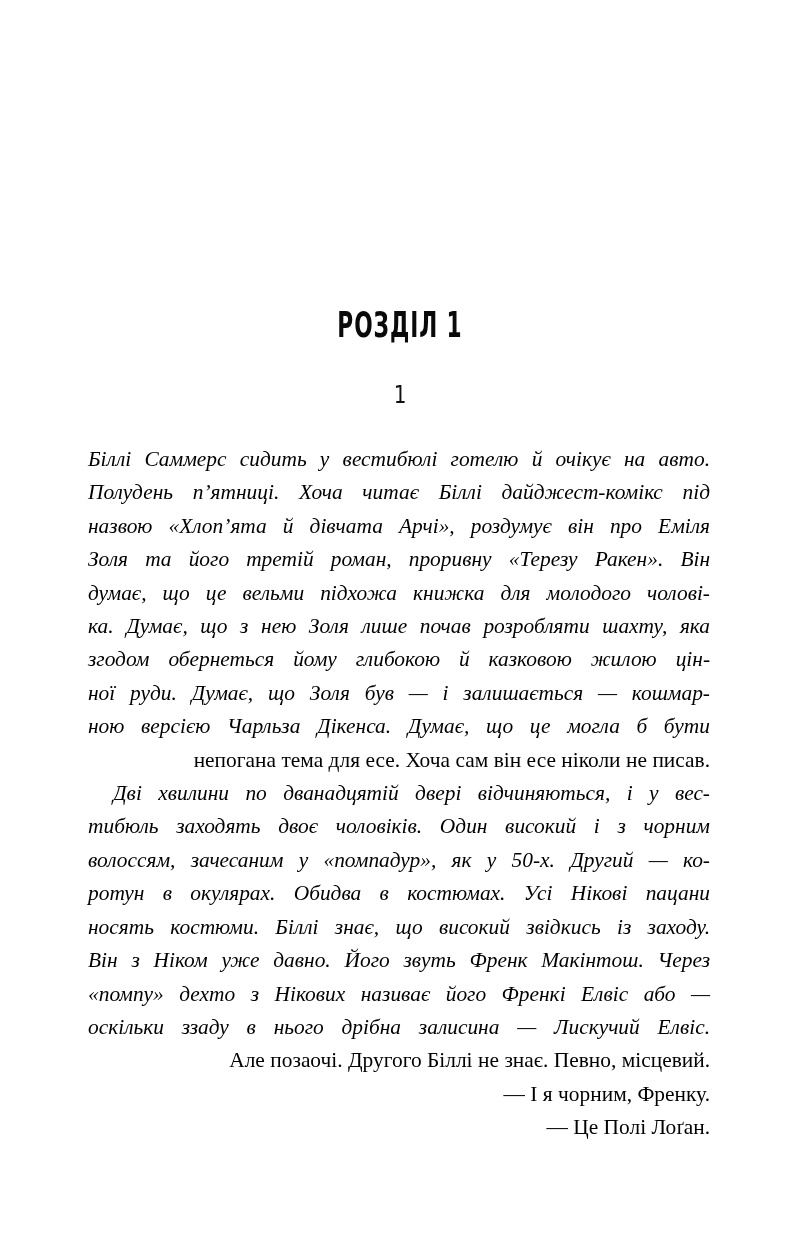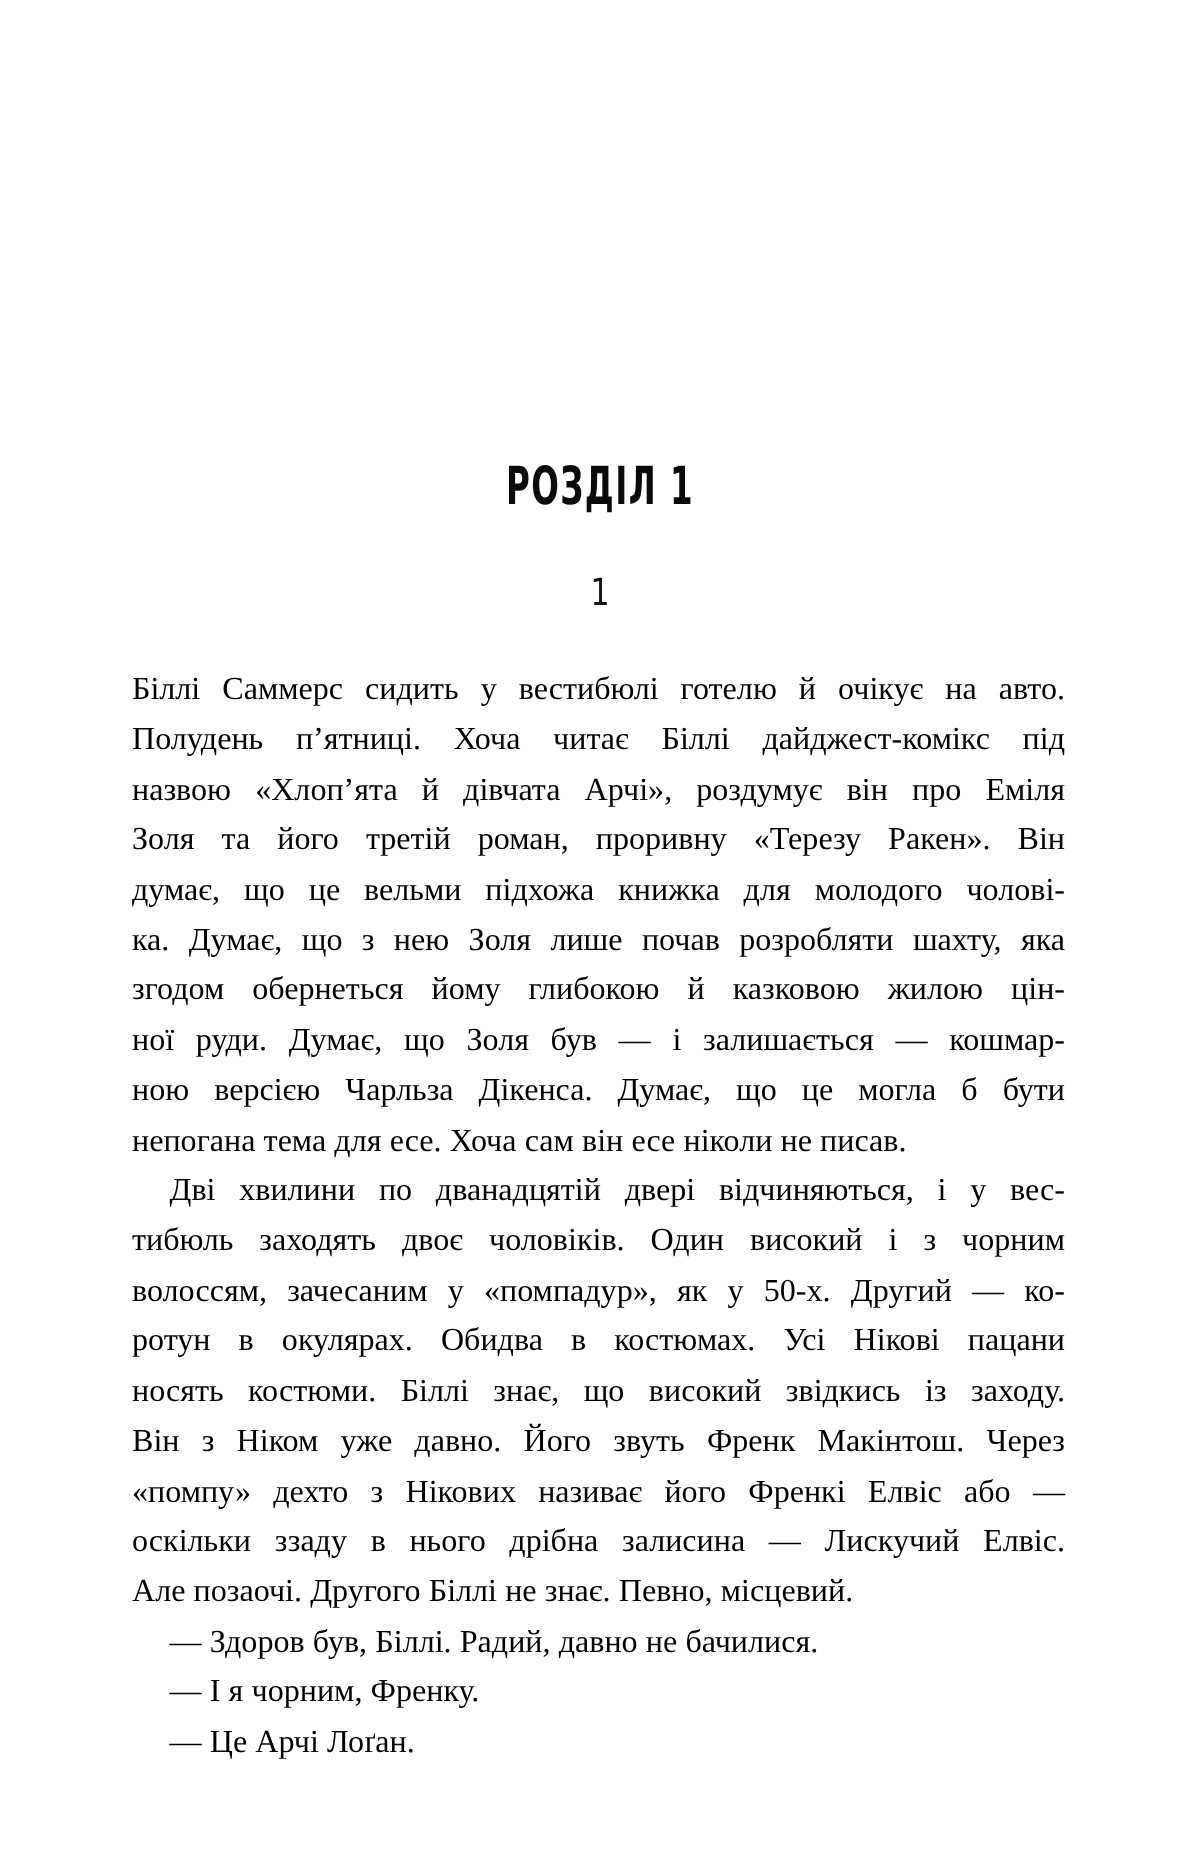--- a/index.html
+++ b/index.html
@@ -79,39 +79,39 @@
 
   
   .line {
     display: block;
     white-space: pre;
   }
   .line.justify {
     text-align: justify;
     text-align-last: justify;
     white-space: pre-wrap;
+    font-style: italic;
   }
   .line.flush {
-    text-align: left;
+    text-align: right;
     white-space: pre;
   }
   .line.indent {
     text-indent: 25px;
   }
 </style>
 </head>
 <body style="background: rgb(255, 255, 255); color: rgb(0, 0, 0);">
 
 <div class="page">
 
   <div class="chapter-heading">РОЗДІЛ 1</div>
 
   <div class="section-number">1</div>
 
   <div class="text-column">
       <p class="para"><span class="line justify">Біллі Саммерс сидить у вестибюлі готелю й очікує на авто.</span><span class="line justify">Полудень п’ятниці. Хоча читає Біллі дайджест-комікс під</span><span class="line justify">назвою «Хлоп’ята й дівчата Арчі», роздумує він про Еміля</span><span class="line justify">Золя та його третій роман, проривну «Терезу Ракен». Він</span><span class="line justify">думає, що це вельми підхожа книжка для молодого чолові-</span><span class="line justify">ка. Думає, що з нею Золя лише почав розробляти шахту, яка</span><span class="line justify">згодом обернеться йому глибокою й казковою жилою цін-</span><span class="line justify">ної руди. Думає, що Золя був — і залишається — кошмар-</span><span class="line justify">ною версією Чарльза Дікенса. Думає, що це могла б бути</span><span class="line flush">непогана тема для есе. Хоча сам він есе ніколи не писав.</span></p>
       <p class="para"><span class="line justify indent">Дві хвилини по дванадцятій двері відчиняються, і у вес-</span><span class="line justify">тибюль заходять двоє чоловіків. Один високий і з чорним</span><span class="line justify">волоссям, зачесаним у «помпадур», як у 50-х. Другий — ко-</span><span class="line justify">ротун в окулярах. Обидва в костюмах. Усі Нікові пацани</span><span class="line justify">носять костюми. Біллі знає, що високий звідкись із заходу.</span><span class="line justify">Він з Ніком уже давно. Його звуть Френк Макінтош. Через</span><span class="line justify">«помпу» дехто з Нікових називає його Френкі Елвіс або —</span><span class="line justify">оскільки ззаду в нього дрібна залисина — Лискучий Елвіс.</span><span class="line flush">Але позаочі. Другого Біллі не знає. Певно, місцевий.</span></p>
-      <p class="para"><span class="line flush indent">— Здоров був, Біллі. Радий, давно не бачилися.</span></p>
       <p class="para"><span class="line flush indent">— І я чорним, Френку.</span></p>
-      <p class="para"><span class="line flush indent">— Це Арчі Лоґан.</span></p>
+      <p class="para"><span class="line flush indent">— Це Полі Лоґан.</span></p>
     </div>
 
 </div>
 
 </body></html>

